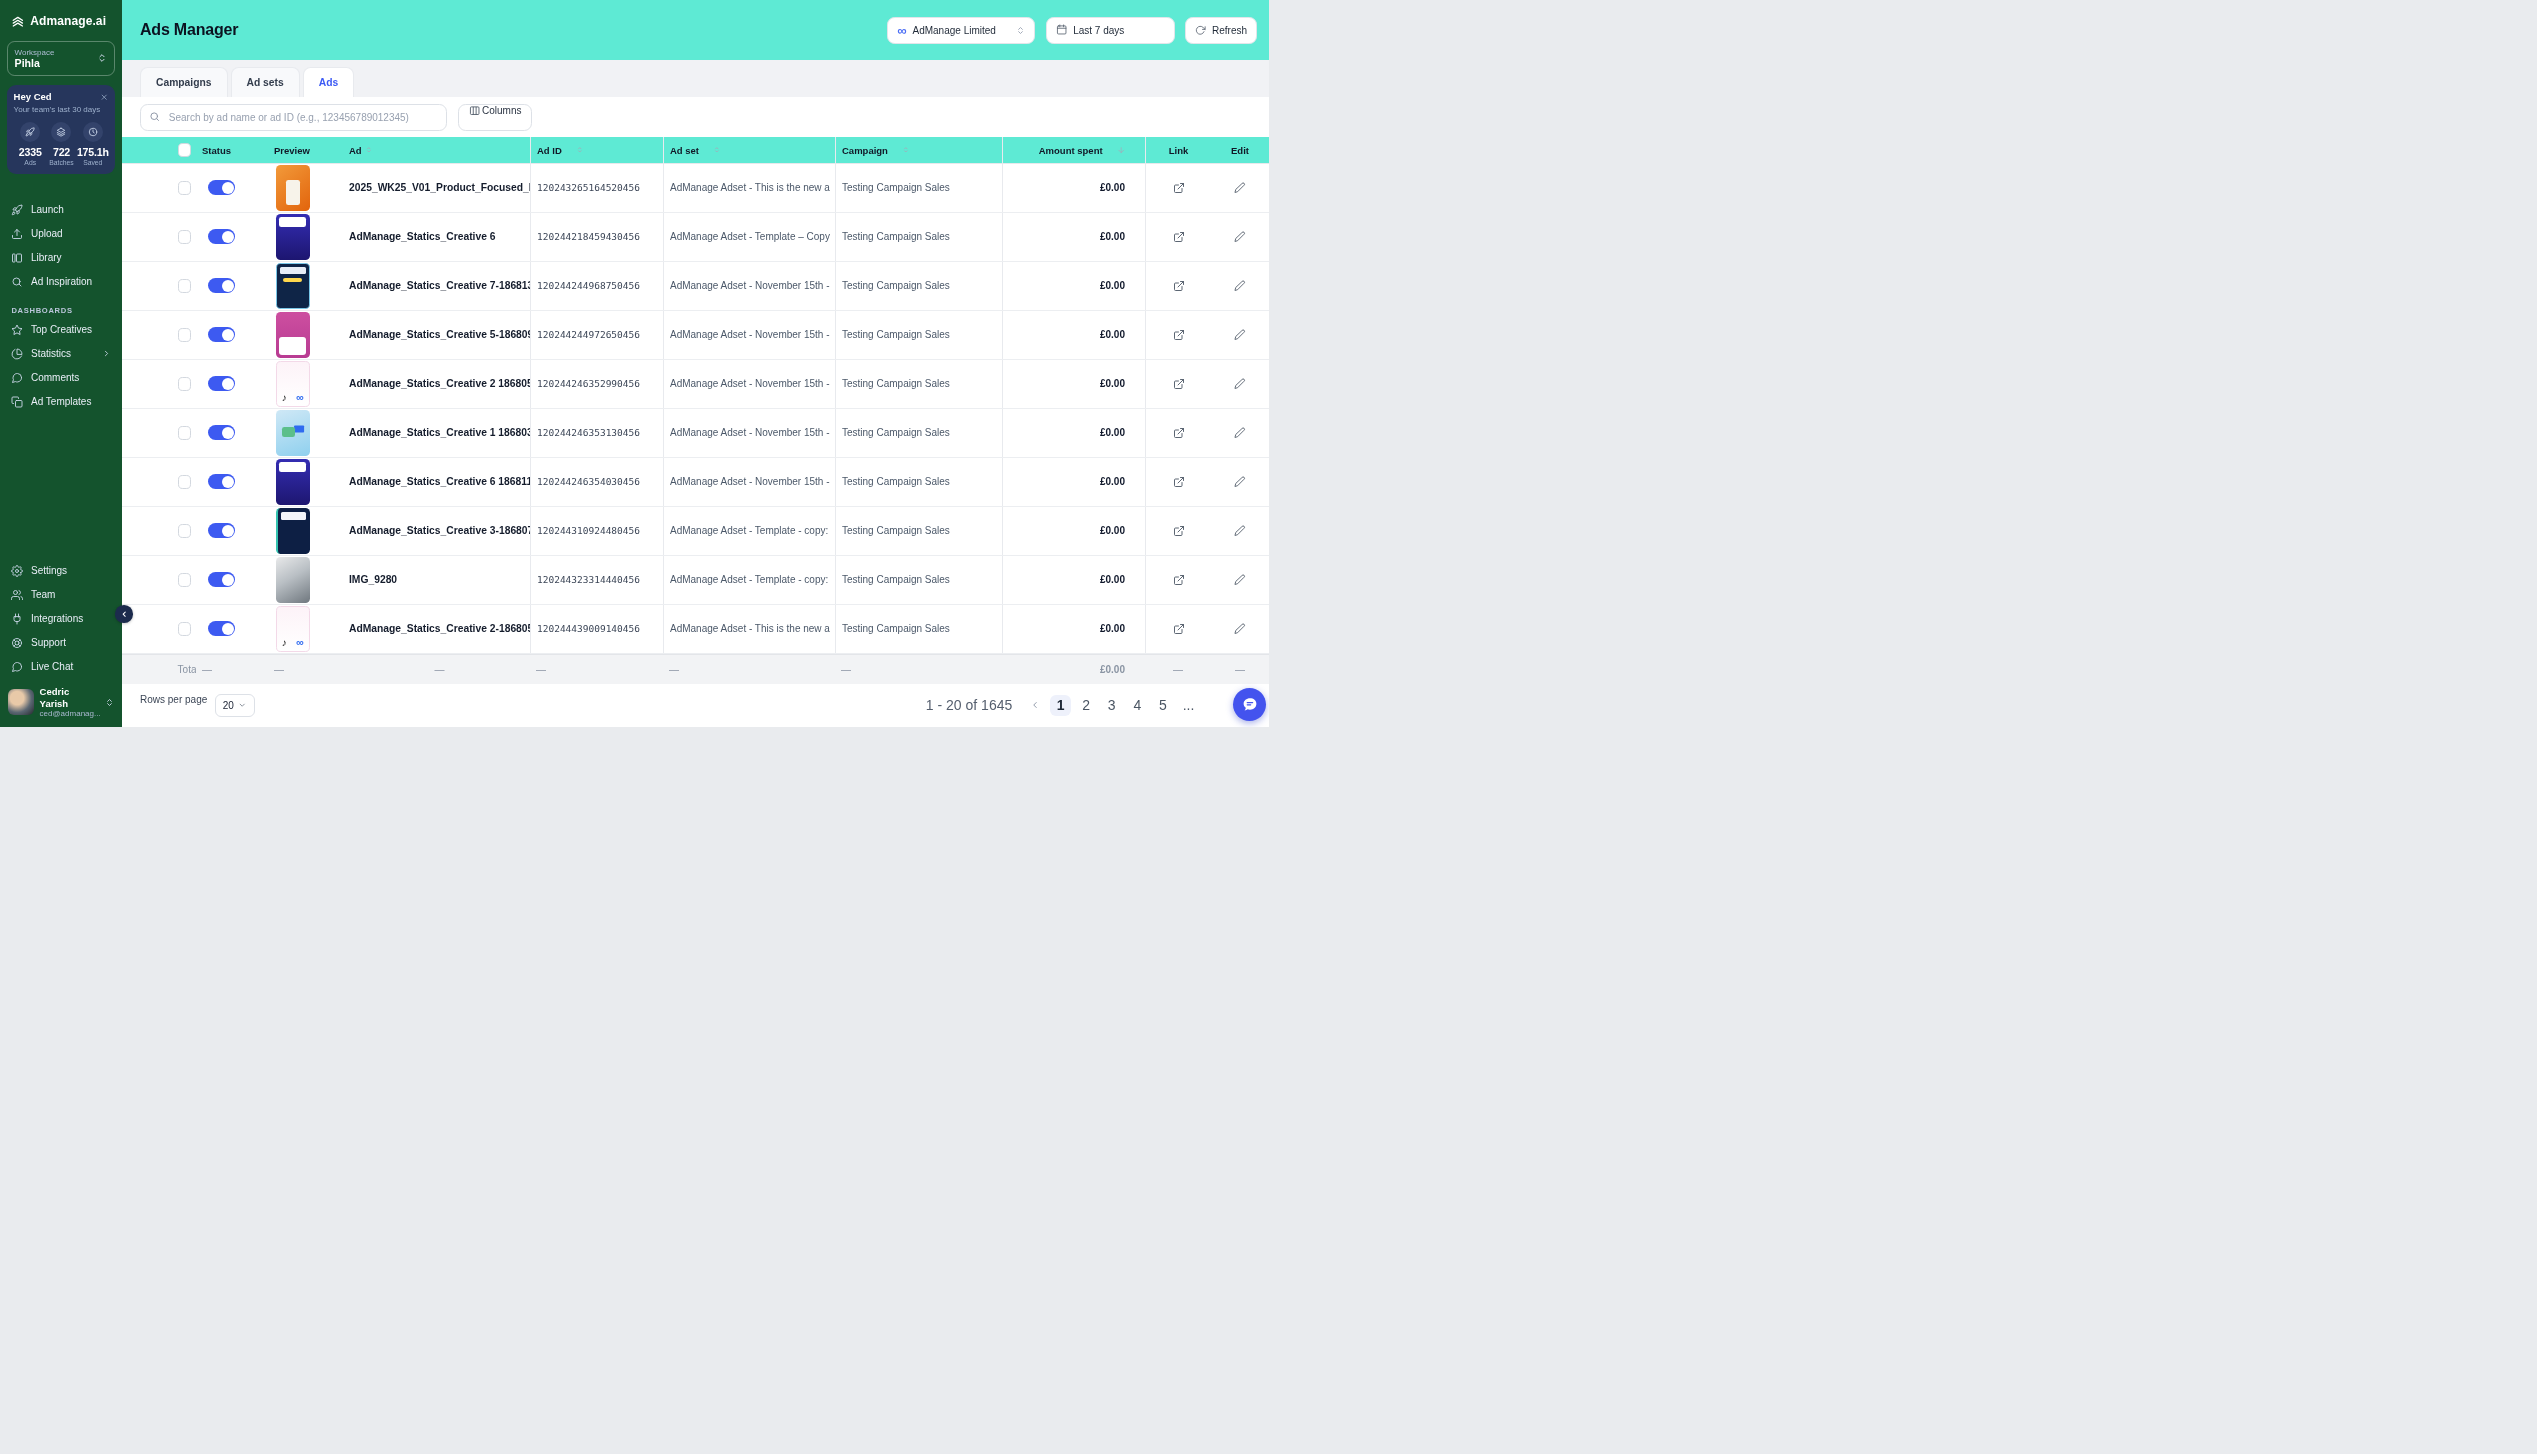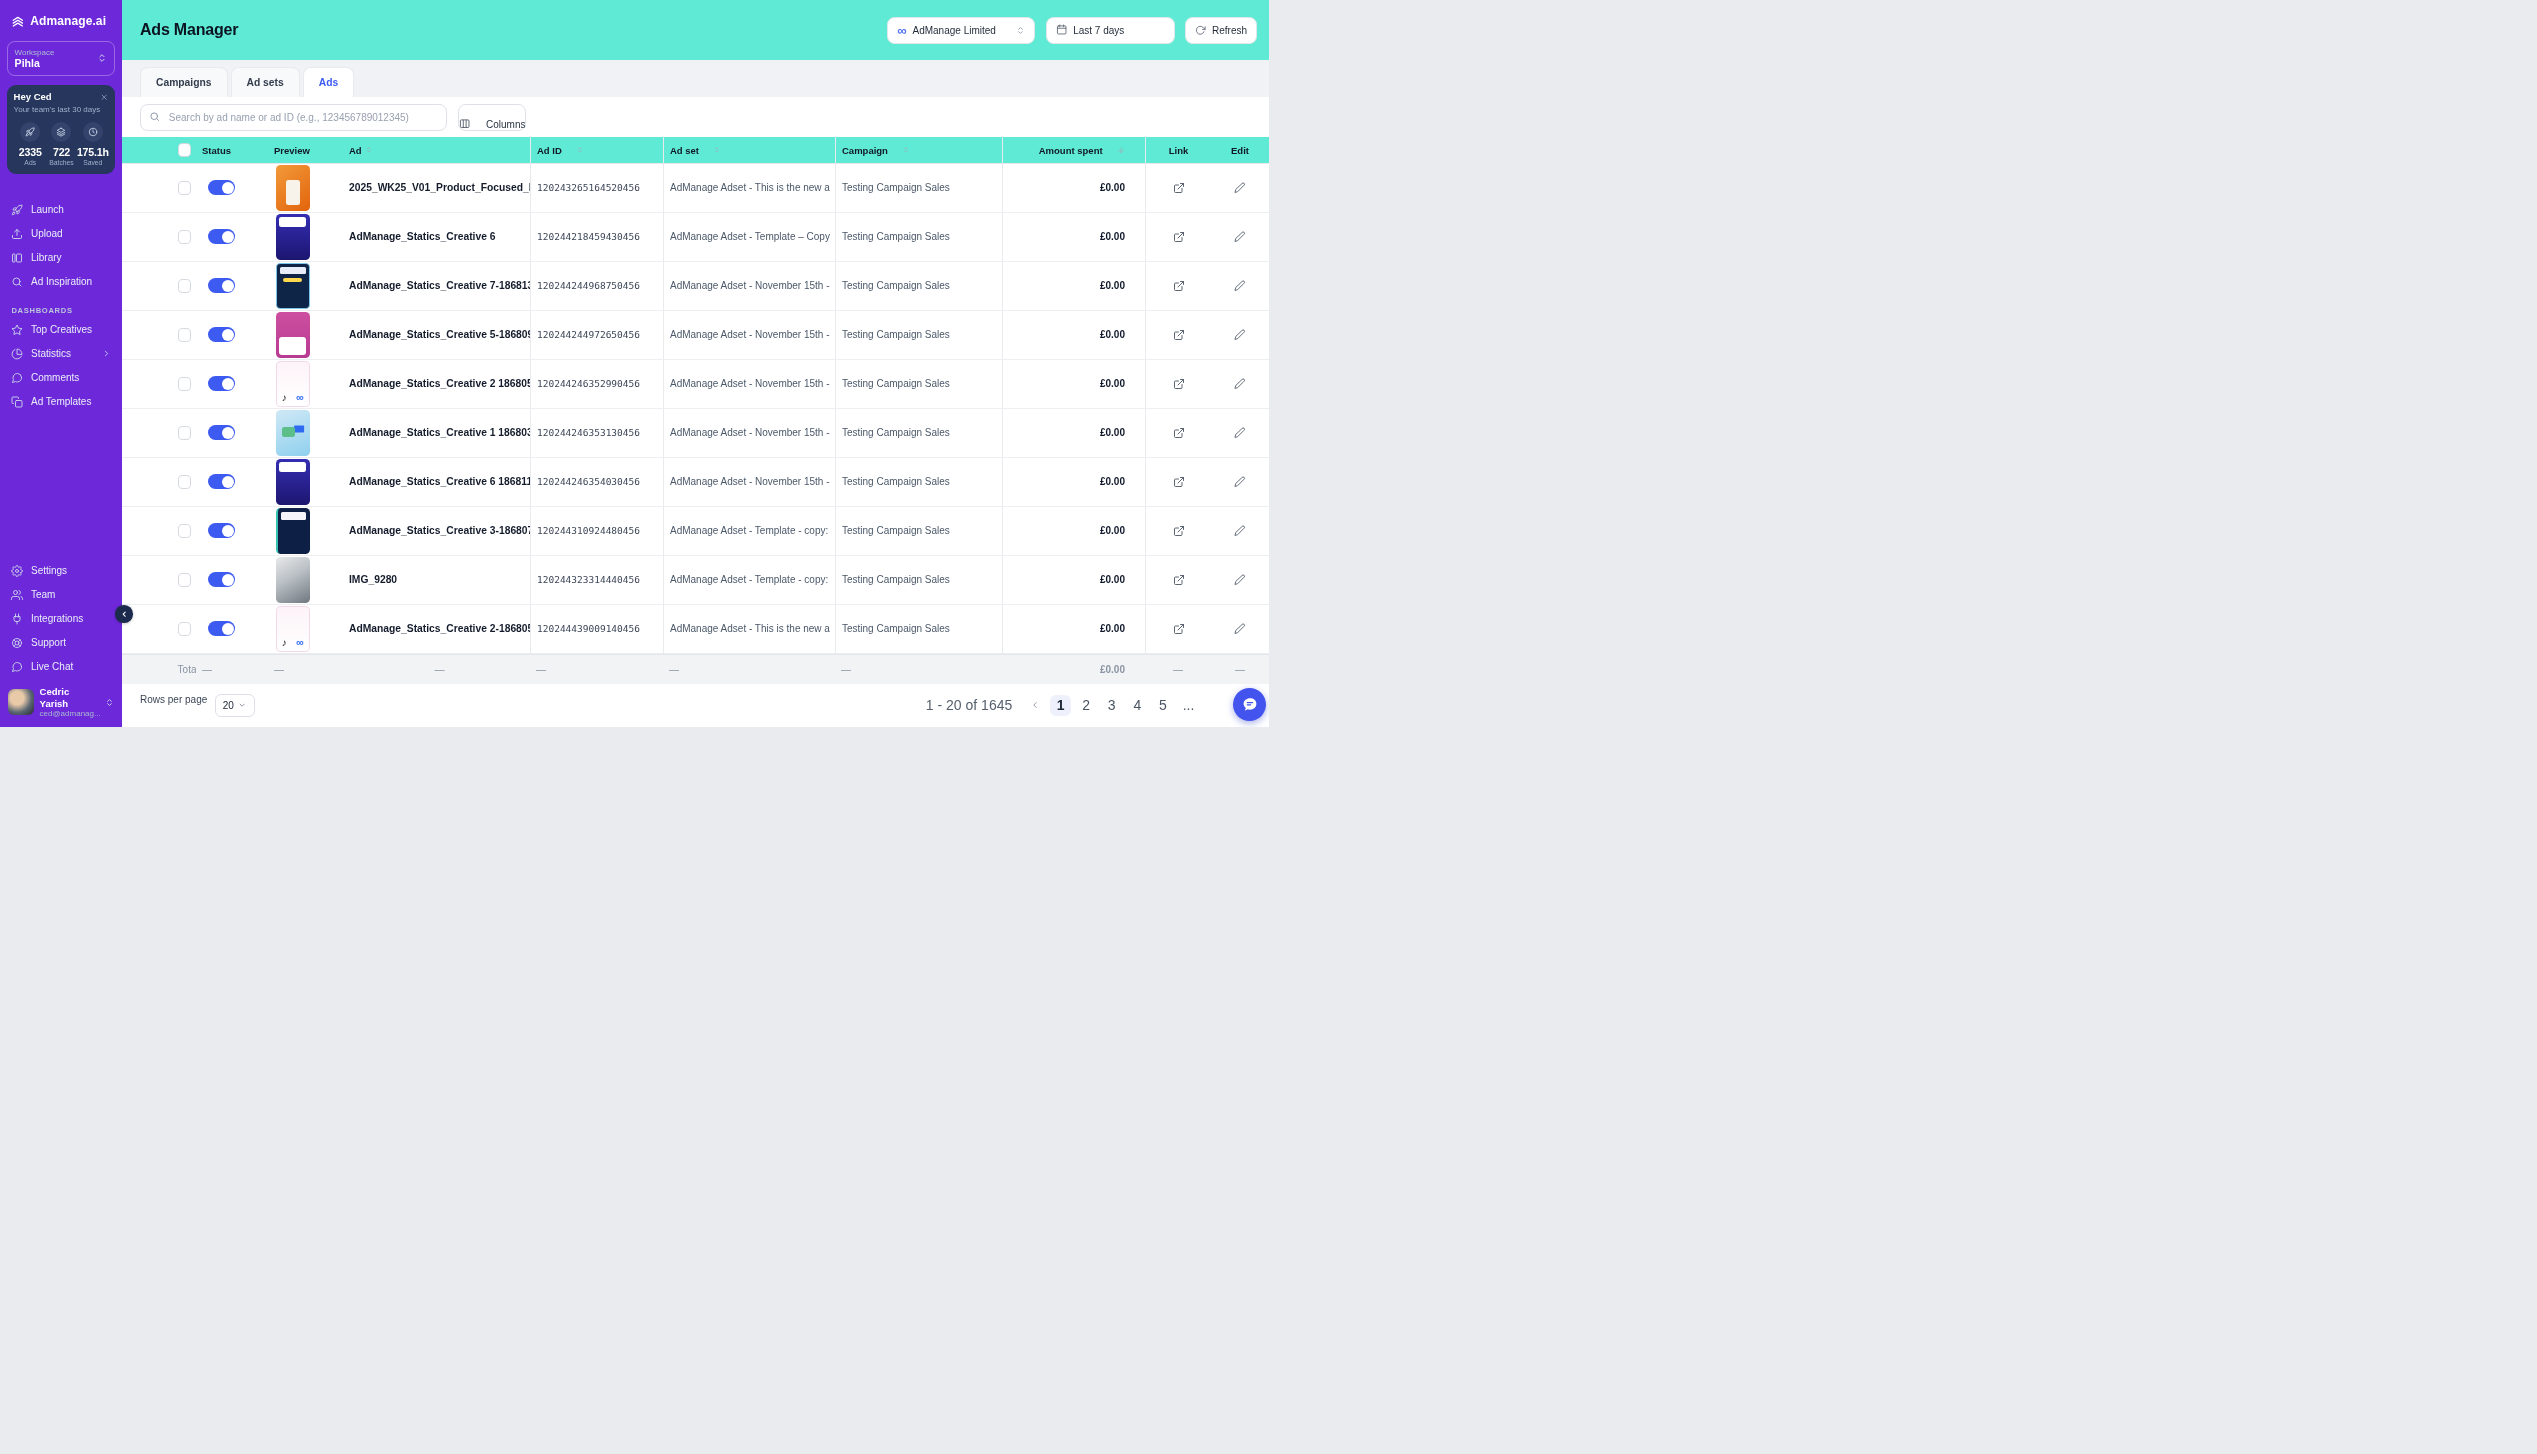--- a/index.html
+++ b/index.html
@@ -1,21 +1,21 @@
 <!DOCTYPE html>
 <html style="font-size:12px"><head>
 <meta charset="utf-8">
 <style>
   html,body{margin:0;padding:0;background:#e9ebee;}
   *{box-sizing:border-box;}
   .app{width:1269px;height:727px;position:relative;overflow:hidden;background:#fff;
        font-family:"Liberation Sans", sans-serif;display:flex;color:#1a2233;}
 
   
-  .sidebar{width:122px;min-width:122px;background:#6d28d9;color:#eef2f8;display:flex;flex-direction:column;position:relative;}
+  .sidebar{width:122px;min-width:122px;background:#14532d;color:#eef2f8;display:flex;flex-direction:column;position:relative;}
   .logo-row{display:flex;align-items:center;gap:6px;padding:13.7px 10.6px 10.6px;}
   .logo-row .brand{font-size:12px;font-weight:700;color:#fff;letter-spacing:0.1px;}
   .ws-box{margin:3px 6.8px 0;border:0.8px solid rgba(255,255,255,.3);border-radius:7.6px;padding:5.3px 6.8px;display:flex;align-items:center;justify-content:space-between;cursor:pointer;}
   .ws-label{font-size:8px;color:#aebdd4;}
   .ws-value{font-size:10.6px;font-weight:700;color:#fff;margin-top:0.8px;}
   .promo{margin:9px 6.8px 0;background:#26365c;border-radius:9px;padding:6.8px 6.8px 7.6px;}
   .promo-head{display:flex;align-items:center;justify-content:space-between;}
   .promo-title{font-size:9.5px;font-weight:700;color:#fff;}
   .promo-sub{font-size:8px;color:#9db0cc;margin-top:3px;}
   .promo-stats{display:flex;justify-content:flex-end;margin-top:7.6px;}
@@ -53,21 +53,21 @@
   .tabstrip{height:37px;background:#f1f2f5;display:flex;align-items:flex-end;padding-left:18px;}
   .tab{height:30px;display:flex;align-items:center;justify-content:center;padding:0 15px;
        font-size:10.3px;font-weight:600;color:#333d4d;background:#f8f9fb;border:0.8px solid #e8eaee;border-bottom:none;
        border-radius:7.6px 7.6px 0 0;margin-right:3px;cursor:pointer;}
   .tab.active{background:#fff;color:#3d5bf5;}
 
   .toolbar{height:41px;background:#fff;display:flex;align-items:center;gap:10.6px;padding:0 18px;}
   .search{width:307px;height:27px;border:0.8px solid #dde1e7;border-radius:7.6px;display:flex;align-items:center;gap:6px;padding:0 8.4px;color:#8b93a3;}
   .search input{border:none;outline:none;flex:1;font-size:10px;font-family:"Liberation Sans",sans-serif;color:#1a2233;background:transparent;}
   .search input::placeholder{color:#98a1b0;}
-  .colbtn{height:27px;border:0.8px solid #dde1e7;border-radius:7.6px;display:flex;align-items:flex-end;gap:16px;padding:0 0;font-size:10px;color:#2a3342;background:#fff;cursor:pointer;}
+  .colbtn{height:27px;border:0.8px solid #dde1e7;border-radius:7.6px;display:flex;align-items:flex-start;gap:2px;padding:0 10px;font-size:10px;color:#2a3342;background:#fff;cursor:pointer;}
 
   
   .grid-row{display:grid;grid-template-columns:35px 72px 75px minmax(0,1fr) 133px 172px 167px 143px 66px 58px;align-items:center;padding-left:39px;}
   .thead{height:27px;border-bottom:0.8px solid #e7e9ec;font-size:9.5px;font-weight:700;color:#111827;}
   .th{display:flex;align-items:center;gap:3px;height:100%;padding-left:6px;}
   .th.sortable{cursor:pointer;}
   .th .sorticon{color:#a3abb8;}
   .vline{border-left:0.8px solid #e8eaee;gap:14px;}
   .th.right{justify-content:flex-end;padding-right:20px;}
   .th.center{justify-content:center;padding-left:0;}

